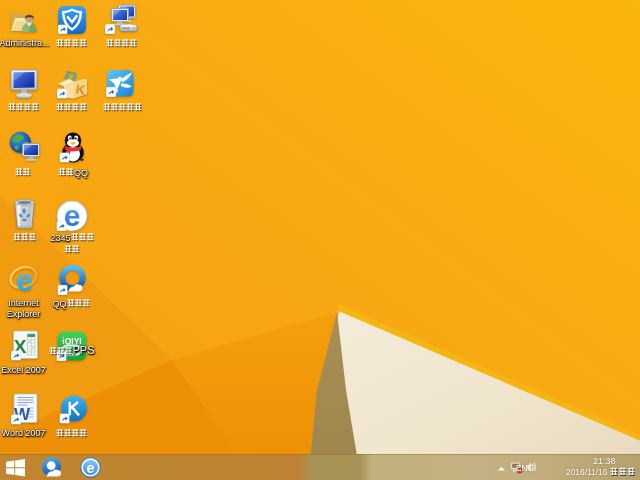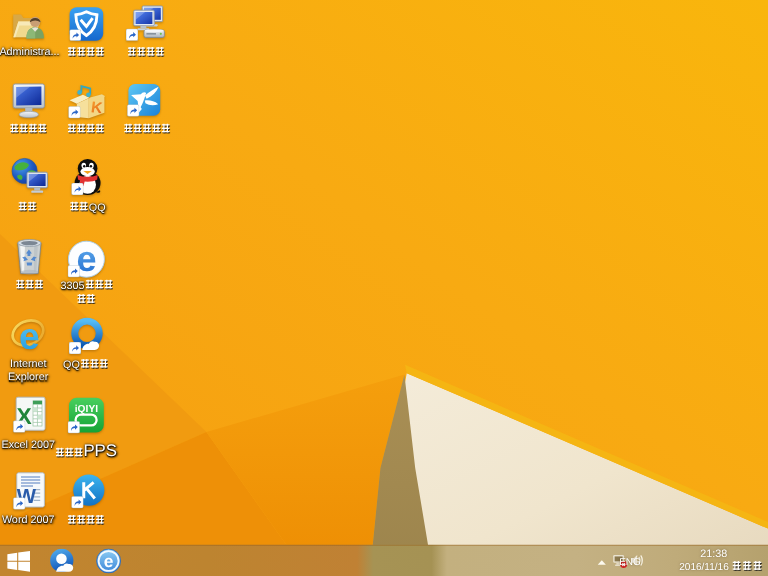--- a/index.html
+++ b/index.html
@@ -95,21 +95,21 @@
 <rect x="3.6" y="8.3" width="3.8" height="1.2" fill="#e9e2cf"></rect>
 <rect x="2.6" y="9.5" width="5.8" height="1.1" fill="#e9e2cf"></rect>
 <circle cx="9.7" cy="9.4" r="2.9" fill="#d02424"></circle>
 <path d="M8.6,8.3 L10.8,10.5 M10.8,8.3 L8.6,10.5" stroke="#fff" stroke-width="0.95"></path>
 </svg>
 <svg class="abs" style="left:525px;top:461px" width="12" height="12" viewBox="0 0 12 12">
 <path d="M1,4 L3.4,4 L6,1.6 L6,10.4 L3.4,8 L1,8 Z" fill="#f7f2e2"></path>
 <path d="M7.6,3.6 Q9,6 7.6,8.4 M9.2,2.2 Q11.3,6 9.2,9.8" stroke="#f7f2e2" stroke-width="1.1" fill="none" stroke-linecap="round"></path>
 </svg>
 <div class="lbl" style="left:513px;top:463px;width:24px;font-size:8.3px;text-shadow:0 0 2px rgba(60,40,0,.5)">ENG</div>
-<div class="lbl" style="left:583.5px;top:455.5px;width:32px;font-size:9px;text-align:left;text-shadow:0 0 2px rgba(60,40,0,.5)">21:38</div>
+<div class="lbl" style="left:583.5px;top:455.5px;width:32px;font-size:9px;text-align:right;text-shadow:0 0 2px rgba(60,40,0,.5)">21:38</div>
 <div class="lbl" style="left:566px;top:467px;font-size:8.4px;text-align:center;text-shadow:0 0 2px rgba(60,40,0,.5)" id="date">2016/11/16&nbsp;<svg width="26" height="9" viewBox="0 0 26 9" style="vertical-align:-1px">
       <use href="#cjk" x="0" width="8" height="9"></use>
       <use href="#cjk" x="8.7" width="8" height="9"></use>
       <use href="#cjk" x="17.4" width="8" height="9"></use>
     </svg></div>
 
 <div id="icons">
 <svg class="abs" style="filter:drop-shadow(0 1px 1px rgba(70,35,0,0.3));left:8px;top:5px" width="31" height="31" viewBox="0 0 31 31">
 <path d="M3,7 L3,26 L21,26 L21,10 L11.5,10 L9.5,7 Z" fill="#d8a847"></path>
 <path d="M3.2,26 L7.3,13 L25.5,13 L21,26 Z" fill="#f0d98e"></path>
@@ -306,21 +306,21 @@
 <defs>
         <linearGradient id="g45" x1="0" y1="0" x2="0" y2="1">
           <stop offset="0" stop-color="#6ab6f2"></stop>
           <stop offset="1" stop-color="#1b66cc"></stop>
         </linearGradient>
       </defs>
 <circle cx="16" cy="16" r="15" fill="#fdfeff" stroke="#aad0ee" stroke-width="0.8"></circle>
 <text x="16" y="25.8" font-family="Liberation Sans,sans-serif" font-weight="bold" font-size="30" fill="url(#g45)" text-anchor="middle">e</text>
 <use href="#scut" x="0.5" y="21" width="10" height="10"></use>
 </svg>
-<div class="lbl" style="left:34.0px;top:231.5px;width:76px;font-size:9px"><span>3305</span><svg width="23" height="10.5" viewBox="0 0 23 10.5" style="vertical-align:-2px">
+<div class="lbl" style="left:34.0px;top:231.5px;width:76px;font-size:9px"><span>2345</span><svg width="23" height="10.5" viewBox="0 0 23 10.5" style="vertical-align:-2px">
         <use href="#cjk" x="0.0" y="0.5" width="8" height="9"></use>
         <use href="#cjk" x="7.8" y="0.5" width="8" height="9"></use>
         <use href="#cjk" x="15.6" y="0.5" width="8" height="9"></use>
       </svg></div>
 <div class="lbl" style="left:37.0px;top:243.5px;width:70px;font-size:9px"><svg width="16" height="10.5" viewBox="0 0 16 10.5" style="vertical-align:-2px">
         <use href="#cjk" x="0.0" y="0.5" width="8" height="9"></use>
         <use href="#cjk" x="7.8" y="0.5" width="8" height="9"></use>
       </svg></div>
 <svg class="abs" style="filter:drop-shadow(0 1px 1px rgba(70,35,0,0.3));left:9px;top:264px" width="31" height="32" viewBox="0 0 31 32">
 <defs>
@@ -372,21 +372,21 @@
           <stop offset="0" stop-color="#48cf5e"></stop>
           <stop offset="1" stop-color="#15a336"></stop>
         </linearGradient>
       </defs>
 <rect x="1.5" y="1.5" width="29" height="29" rx="6.5" fill="url(#giq)"></rect>
 <text x="16" y="13.5" font-family="Liberation Sans,sans-serif" font-weight="bold" font-size="8.5" fill="#fff" text-anchor="middle">iQIYI</text>
 <rect x="7" y="15.5" width="17.5" height="9" rx="4.4" fill="none" stroke="#fff" stroke-width="1.9"></rect>
 
 <use href="#scut" x="0.5" y="21" width="10" height="10"></use>
 </svg>
-<div class="lbl" style="left:34.0px;top:370px;width:76px;font-size:14px"><svg width="23" height="10.5" viewBox="0 0 23 10.5" style="vertical-align:-2px">
+<div class="lbl" style="left:34.0px;top:345px;width:76px;font-size:11px"><svg width="23" height="10.5" viewBox="0 0 23 10.5" style="vertical-align:-2px">
         <use href="#cjk" x="0.0" y="0.5" width="8" height="9"></use>
         <use href="#cjk" x="7.8" y="0.5" width="8" height="9"></use>
         <use href="#cjk" x="15.6" y="0.5" width="8" height="9"></use>
       </svg><span>PPS</span></div>
 <svg class="abs" style="filter:drop-shadow(0 1px 1px rgba(70,35,0,0.3));left:10px;top:393px" width="30" height="32" viewBox="0 0 30 32">
 <rect x="4" y="1" width="23" height="28.5" rx="1.5" fill="#f6f9fb" stroke="#b5bfc8" stroke-width="0.8"></rect>
 <path d="M7.5,4.5 h16 M7.5,7 h16 M7.5,9.5 h16 M7.5,12 h10" stroke="#8aa6d4" stroke-width="1.1" fill="none"></path>
 <path d="M18,15 h5.5 M18,18 h5.5 M18,21 h5.5 M18,24 h5.5" stroke="#9fb2c8" stroke-width="1" fill="none"></path>
 <text x="12" y="26.5" font-family="Liberation Sans,sans-serif" font-weight="bold" font-size="17" fill="#2a5caa" text-anchor="middle">W</text>
 <use href="#scut" x="1" y="21.5" width="10" height="10"></use>

